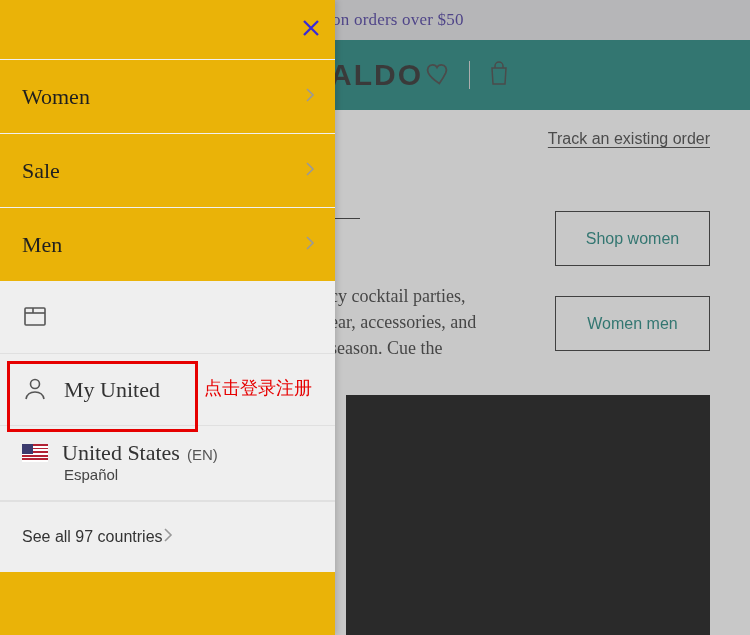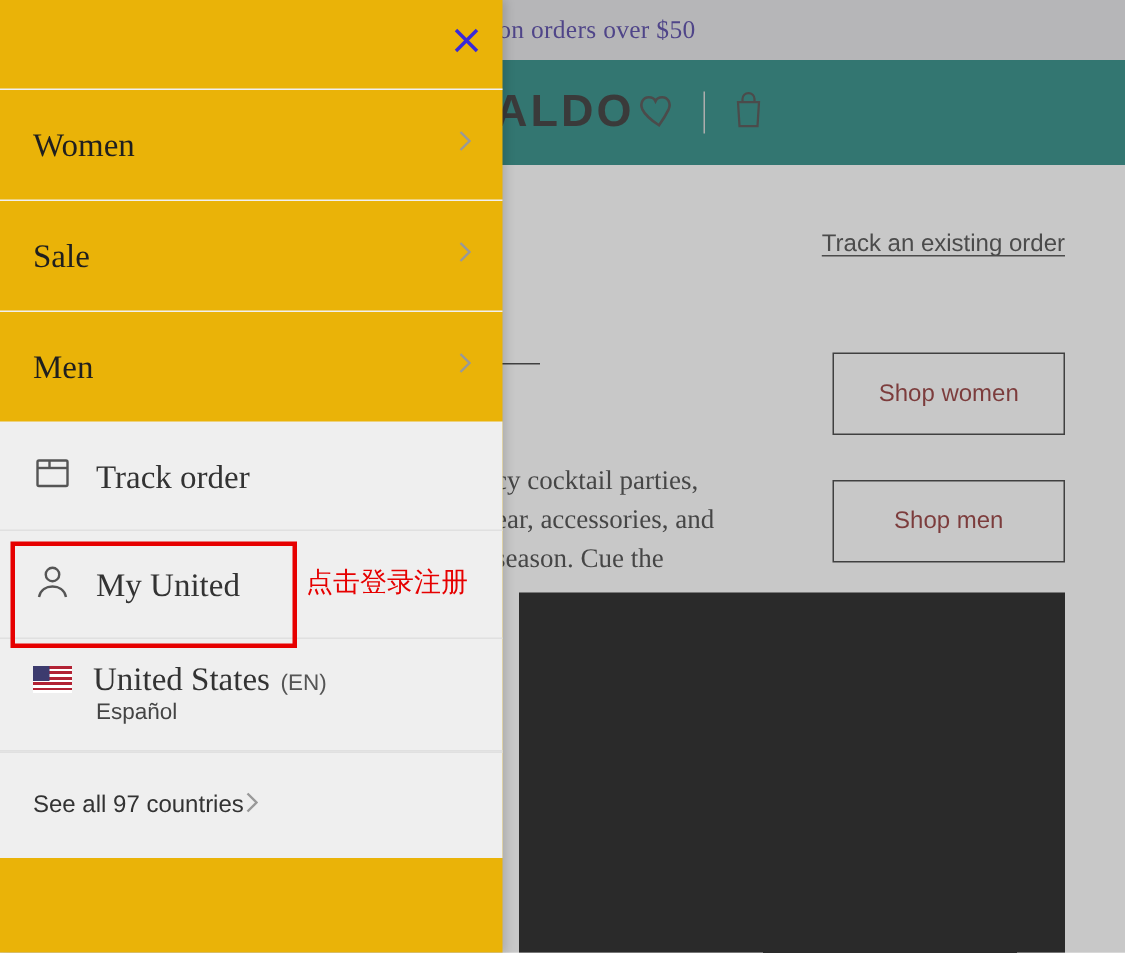--- a/index.html
+++ b/index.html
@@ -62,21 +62,20 @@
   }
   .track-link {
     font-family: Arial, Helvetica, sans-serif;
     font-size: 16px;
     color: #333;
     text-decoration: underline;
     text-underline-offset: 3px;
     display: block;
     text-align: right;
     margin-bottom: 25px;
-    margin-top: 24px;
   }
   .hero {
     position: relative;
   }
   .hero-rule {
     position: absolute;
     top: 45px;
     left: 0;
     width: 30px;
     height: 1px;
@@ -99,21 +98,21 @@
     flex-direction: column;
     gap: 30px;
   }
   .cta-btn {
     width: 155px;
     height: 55px;
     border: 1px solid #222;
     background: transparent;
     font-family: Arial, Helvetica, sans-serif;
     font-size: 16px;
-    color: #7f1d1d;
+    color: #0f766e;
     display: flex;
     align-items: center;
     justify-content: center;
     cursor: pointer;
   }
   .black-block {
     position: absolute;
     left: 346px;
     right: 40px;
     top: 395px;
@@ -299,21 +298,21 @@
     <a class="track-link">Track an existing order</a>
     <div class="hero">
       <div class="hero-rule"></div>
       <div class="hero-text">
         <span>cy cocktail parties,</span><br>
         <span>ear, accessories, and</span><br>
         <span>season. Cue the</span>
       </div>
       <div class="hero-cta-col">
         <div class="cta-btn">Shop women</div>
-        <div class="cta-btn">Shop men</div>
+        <div class="cta-btn">Women men</div>
       </div>
     </div>
   </div>
   <div class="black-block"></div>
 </div>
 
 <div class="backdrop"></div>
 
 <div class="drawer">
   <div class="close-row">
@@ -351,21 +350,20 @@
 
   <div class="sec-block">
     <div class="sec-item">
       <span class="sec-icon">
         <svg width="26" height="26" viewBox="0 0 26 26" fill="none" stroke="#555" stroke-width="1.6">
           <rect x="3" y="5" width="20" height="17" rx="1"></rect>
           <path d="M3 10h20"></path>
           <path d="M11 5v5"></path>
         </svg>
       </span>
-      <span class="sec-label">Track order</span>
     </div>
     <div class="sec-item">
       <span class="sec-icon">
         <svg width="26" height="26" viewBox="0 0 26 26" fill="none" stroke="#555" stroke-width="1.6">
           <circle cx="13" cy="9" r="4.5"></circle>
           <path d="M4 24c1-5 5-7 9-7s8 2 9 7"></path>
         </svg>
       </span>
       <span class="sec-label">My United</span>
     </div>

